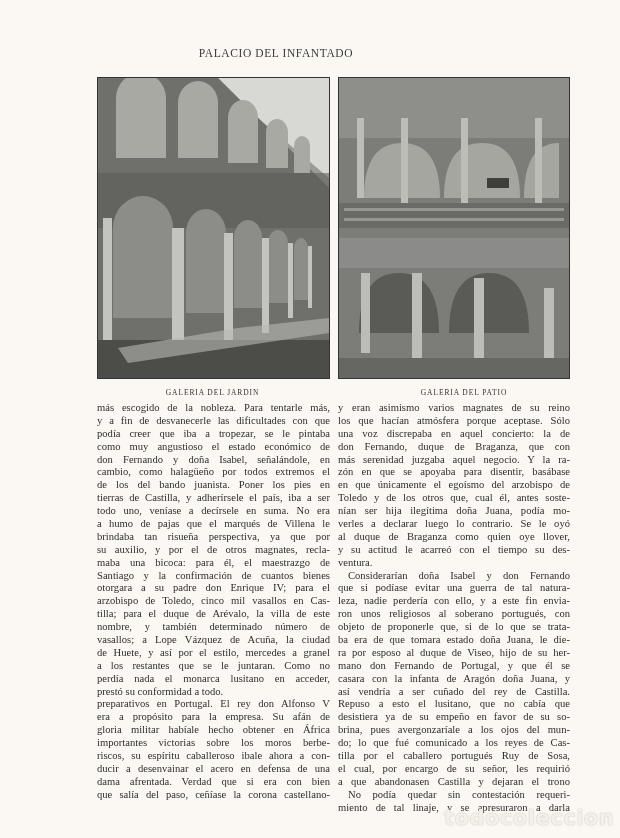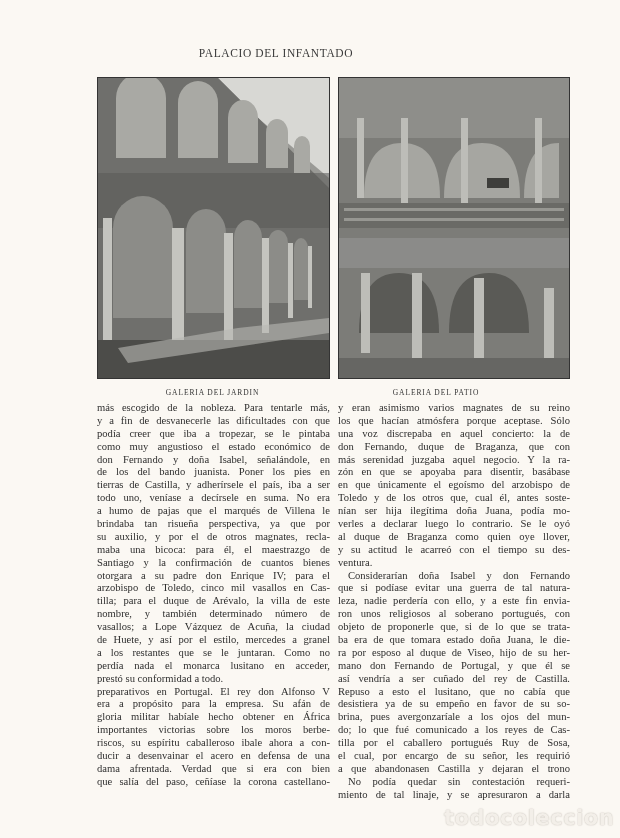--- a/index.html
+++ b/index.html
@@ -15,21 +15,21 @@
     position:absolute; top:77px; height:300px; border:1px solid #333;
     background:#8a8a86; overflow:hidden;
   }
   .photo.left { left:97px; width:231px; }
   .photo.right { left:338px; width:230px; }
   .caption {
     position:absolute; top:388px; font-family:"Liberation Serif", serif;
     font-size:7.5px; letter-spacing:0.9px; color:#333; text-align:center;
   }
   .caption.left { left:97px; width:231px; }
-  .caption.right { left:321px; width:230px;text-align:center; }
+  .caption.right { left:349px; width:230px;text-align:center; }
   .col {
     position:absolute; top:402px; width:233px;
     font-family:"Liberation Serif", serif; font-size:10.6px; line-height:12.9px;
     color:#2e2e2e; text-align:justify;
   }
   .col.left { left:97px; }
   .col.right { left:338px; width:232px; }
   .col .line { display:block; white-space:nowrap; text-align-last:justify; height:12.9px; overflow:hidden; }
   .col .line.last { text-align-last:left; }
   .col .line.indent { padding-left:10px; }
@@ -112,20 +112,21 @@
   </svg>
 </div>
 <div class="caption right">GALERIA DEL PATIO</div>
 
 <div class="col left">
   <span class="line">más escogido de la nobleza. Para tentarle más,</span>
   <span class="line">y a fin de desvanecerle las dificultades con que</span>
   <span class="line">podía creer que iba a tropezar, se le pintaba</span>
   <span class="line">como muy angustioso el estado económico de</span>
   <span class="line">don Fernando y doña Isabel, señalándole, en</span>
+  <span class="line">cambio, como halagüeño por todos extremos el</span>
   <span class="line">de los del bando juanista. Poner los pies en</span>
   <span class="line">tierras de Castilla, y adherírsele el país, iba a ser</span>
   <span class="line">todo uno, veníase a decírsele en suma. No era</span>
   <span class="line">a humo de pajas que el marqués de Villena le</span>
   <span class="line">brindaba tan risueña perspectiva, ya que por</span>
   <span class="line">su auxilio, y por el de otros magnates, recla-</span>
   <span class="line">maba una bicoca: para él, el maestrazgo de</span>
   <span class="line">Santiago y la confirmación de cuantos bienes</span>
   <span class="line">otorgara a su padre don Enrique IV; para el</span>
   <span class="line">arzobispo de Toledo, cinco mil vasallos en Cas-</span>
@@ -161,20 +162,21 @@
   <span class="line">y su actitud le acarreó con el tiempo su des-</span>
   <span class="line last">ventura.</span>
   <span class="line indent">Considerarían doña Isabel y don Fernando</span>
   <span class="line">que si podíase evitar una guerra de tal natura-</span>
   <span class="line">leza, nadie perdería con ello, y a este fin envia-</span>
   <span class="line">ron unos religiosos al soberano portugués, con</span>
   <span class="line">objeto de proponerle que, si de lo que se trata-</span>
   <span class="line">ba era de que tomara estado doña Juana, le die-</span>
   <span class="line">ra por esposo al duque de Viseo, hijo de su her-</span>
   <span class="line">mano don Fernando de Portugal, y que él se</span>
+  <span class="line">casara con la infanta de Aragón doña Juana, y</span>
   <span class="line">así vendría a ser cuñado del rey de Castilla.</span>
   <span class="line">Repuso a esto el lusitano, que no cabía que</span>
   <span class="line">desistiera ya de su empeño en favor de su so-</span>
   <span class="line">brina, pues avergonzaríale a los ojos del mun-</span>
   <span class="line">do; lo que fué comunicado a los reyes de Cas-</span>
   <span class="line">tilla por el caballero portugués Ruy de Sosa,</span>
   <span class="line">el cual, por encargo de su señor, les requirió</span>
   <span class="line">a que abandonasen Castilla y dejaran el trono</span>
   <span class="line indent">No podía quedar sin contestación requeri-</span>
   <span class="line">miento de tal linaje, y se apresuraron a darla</span>

